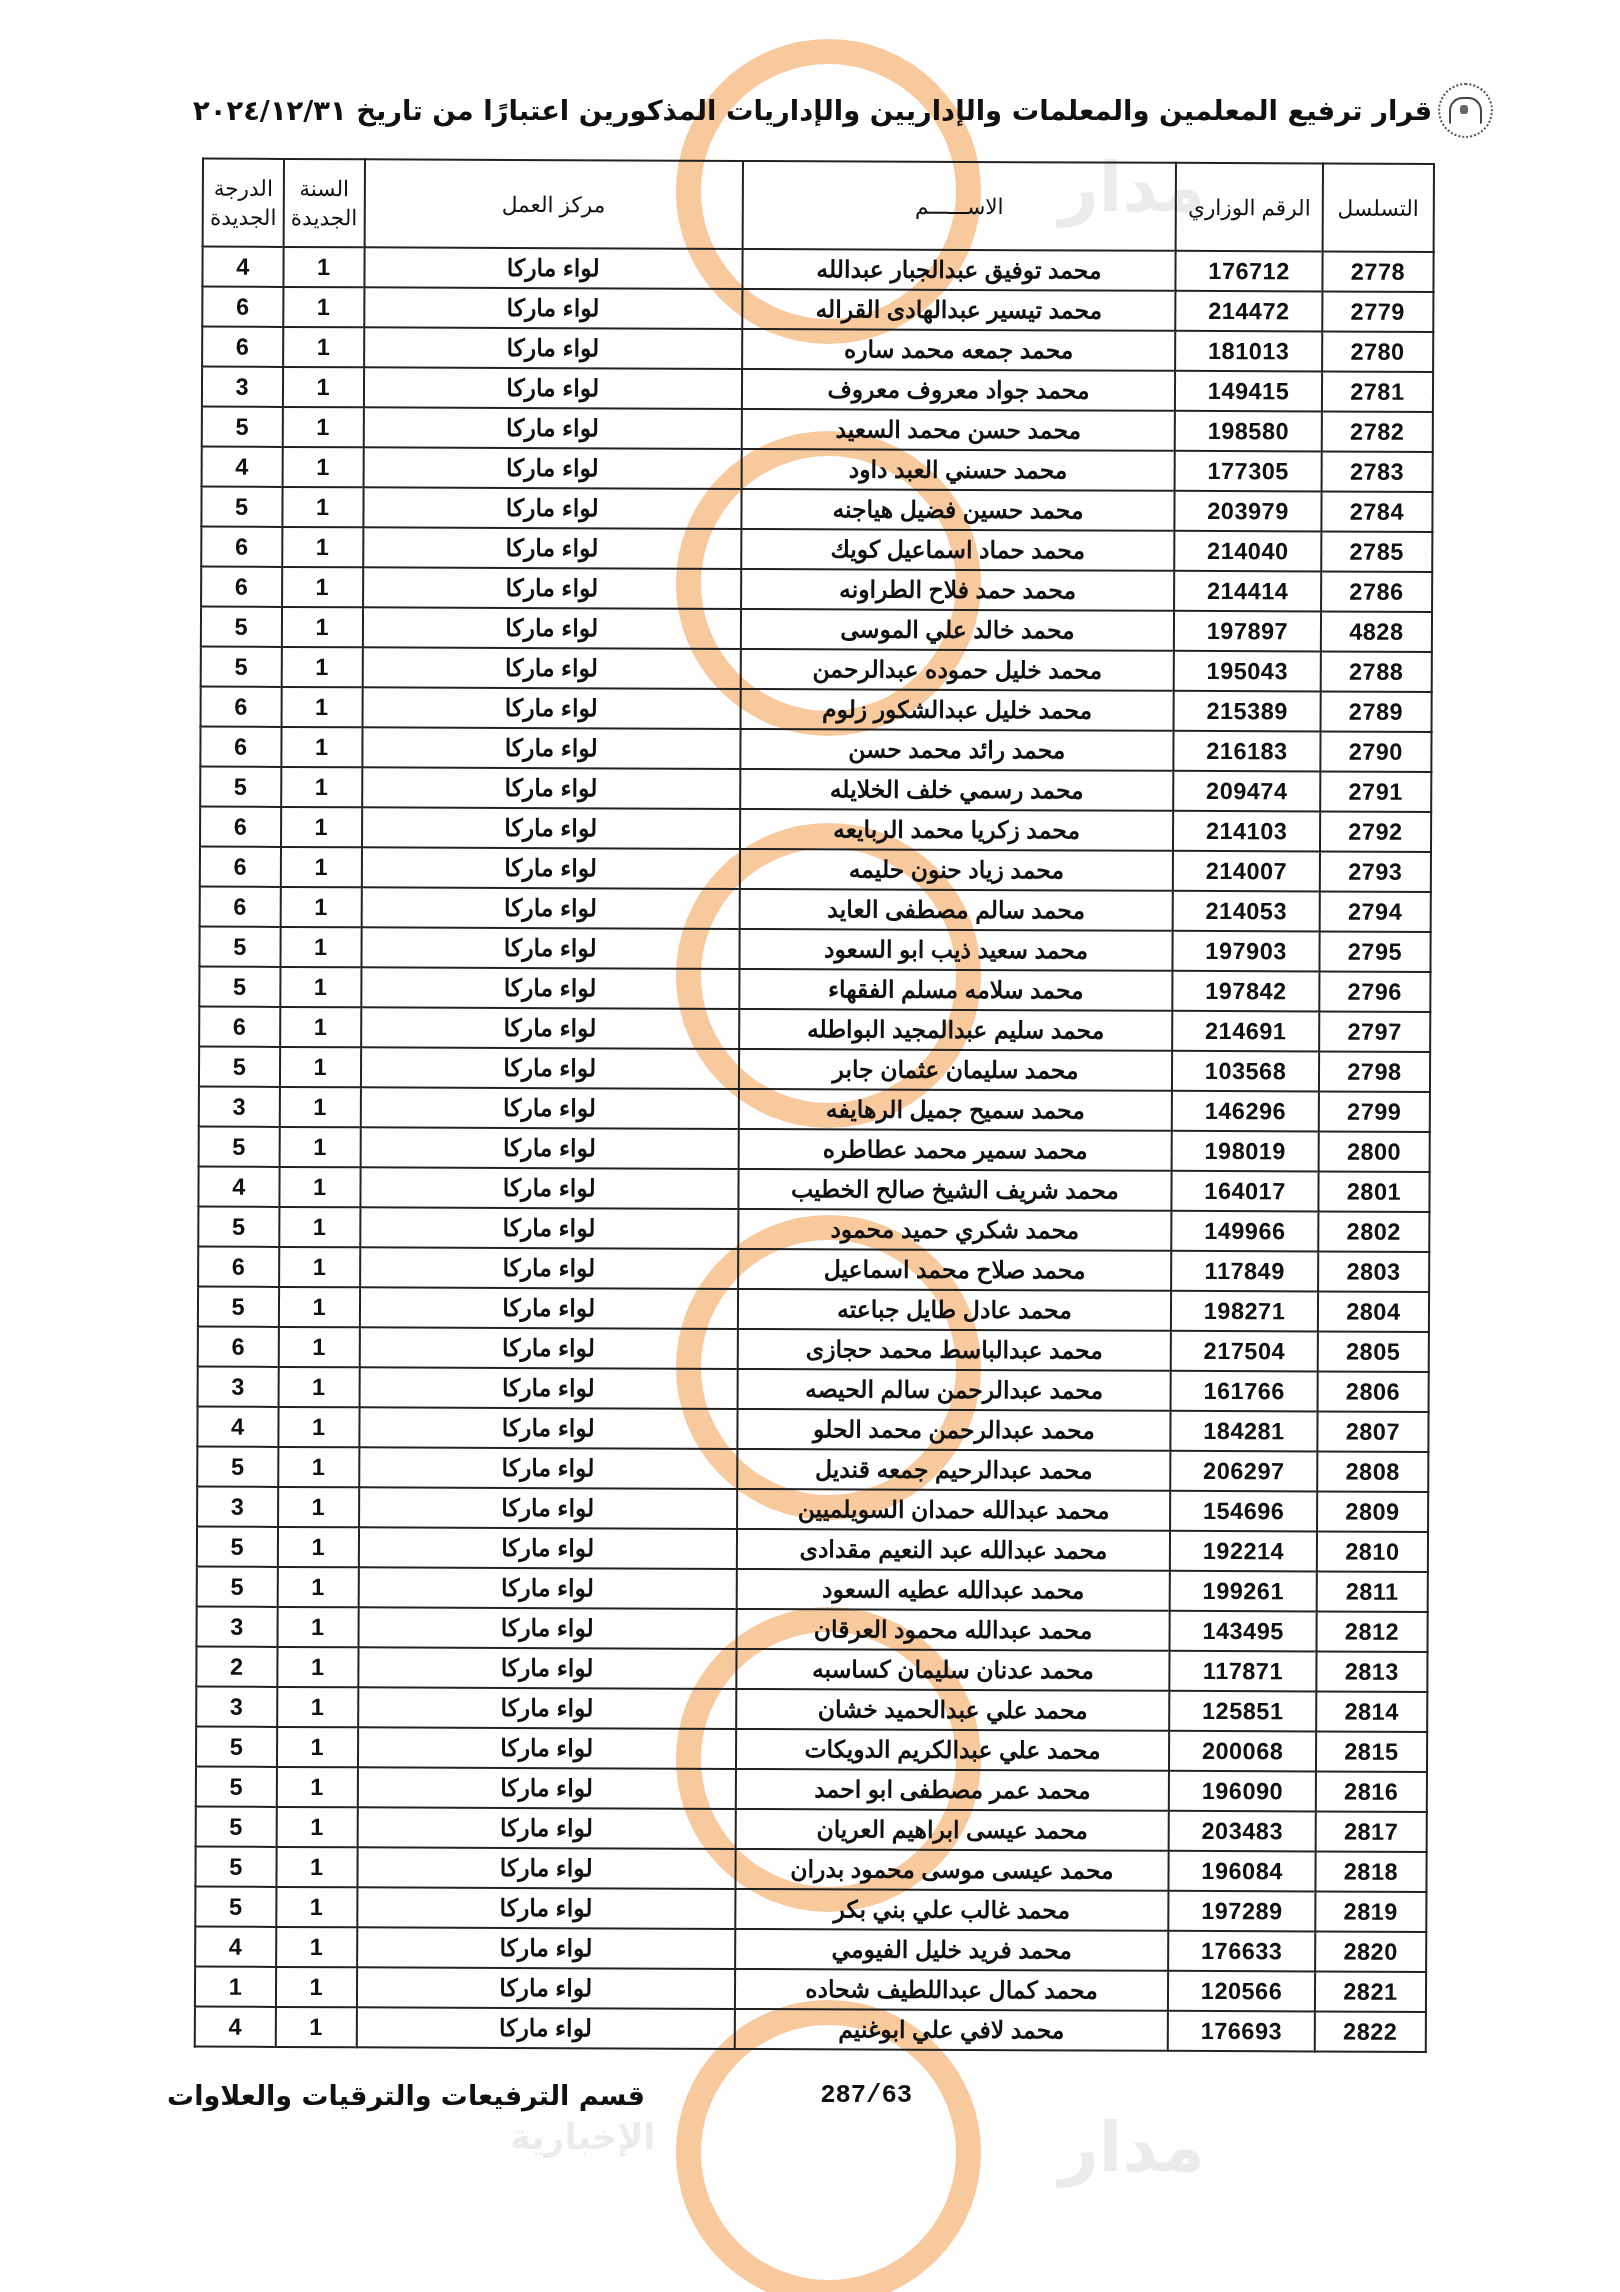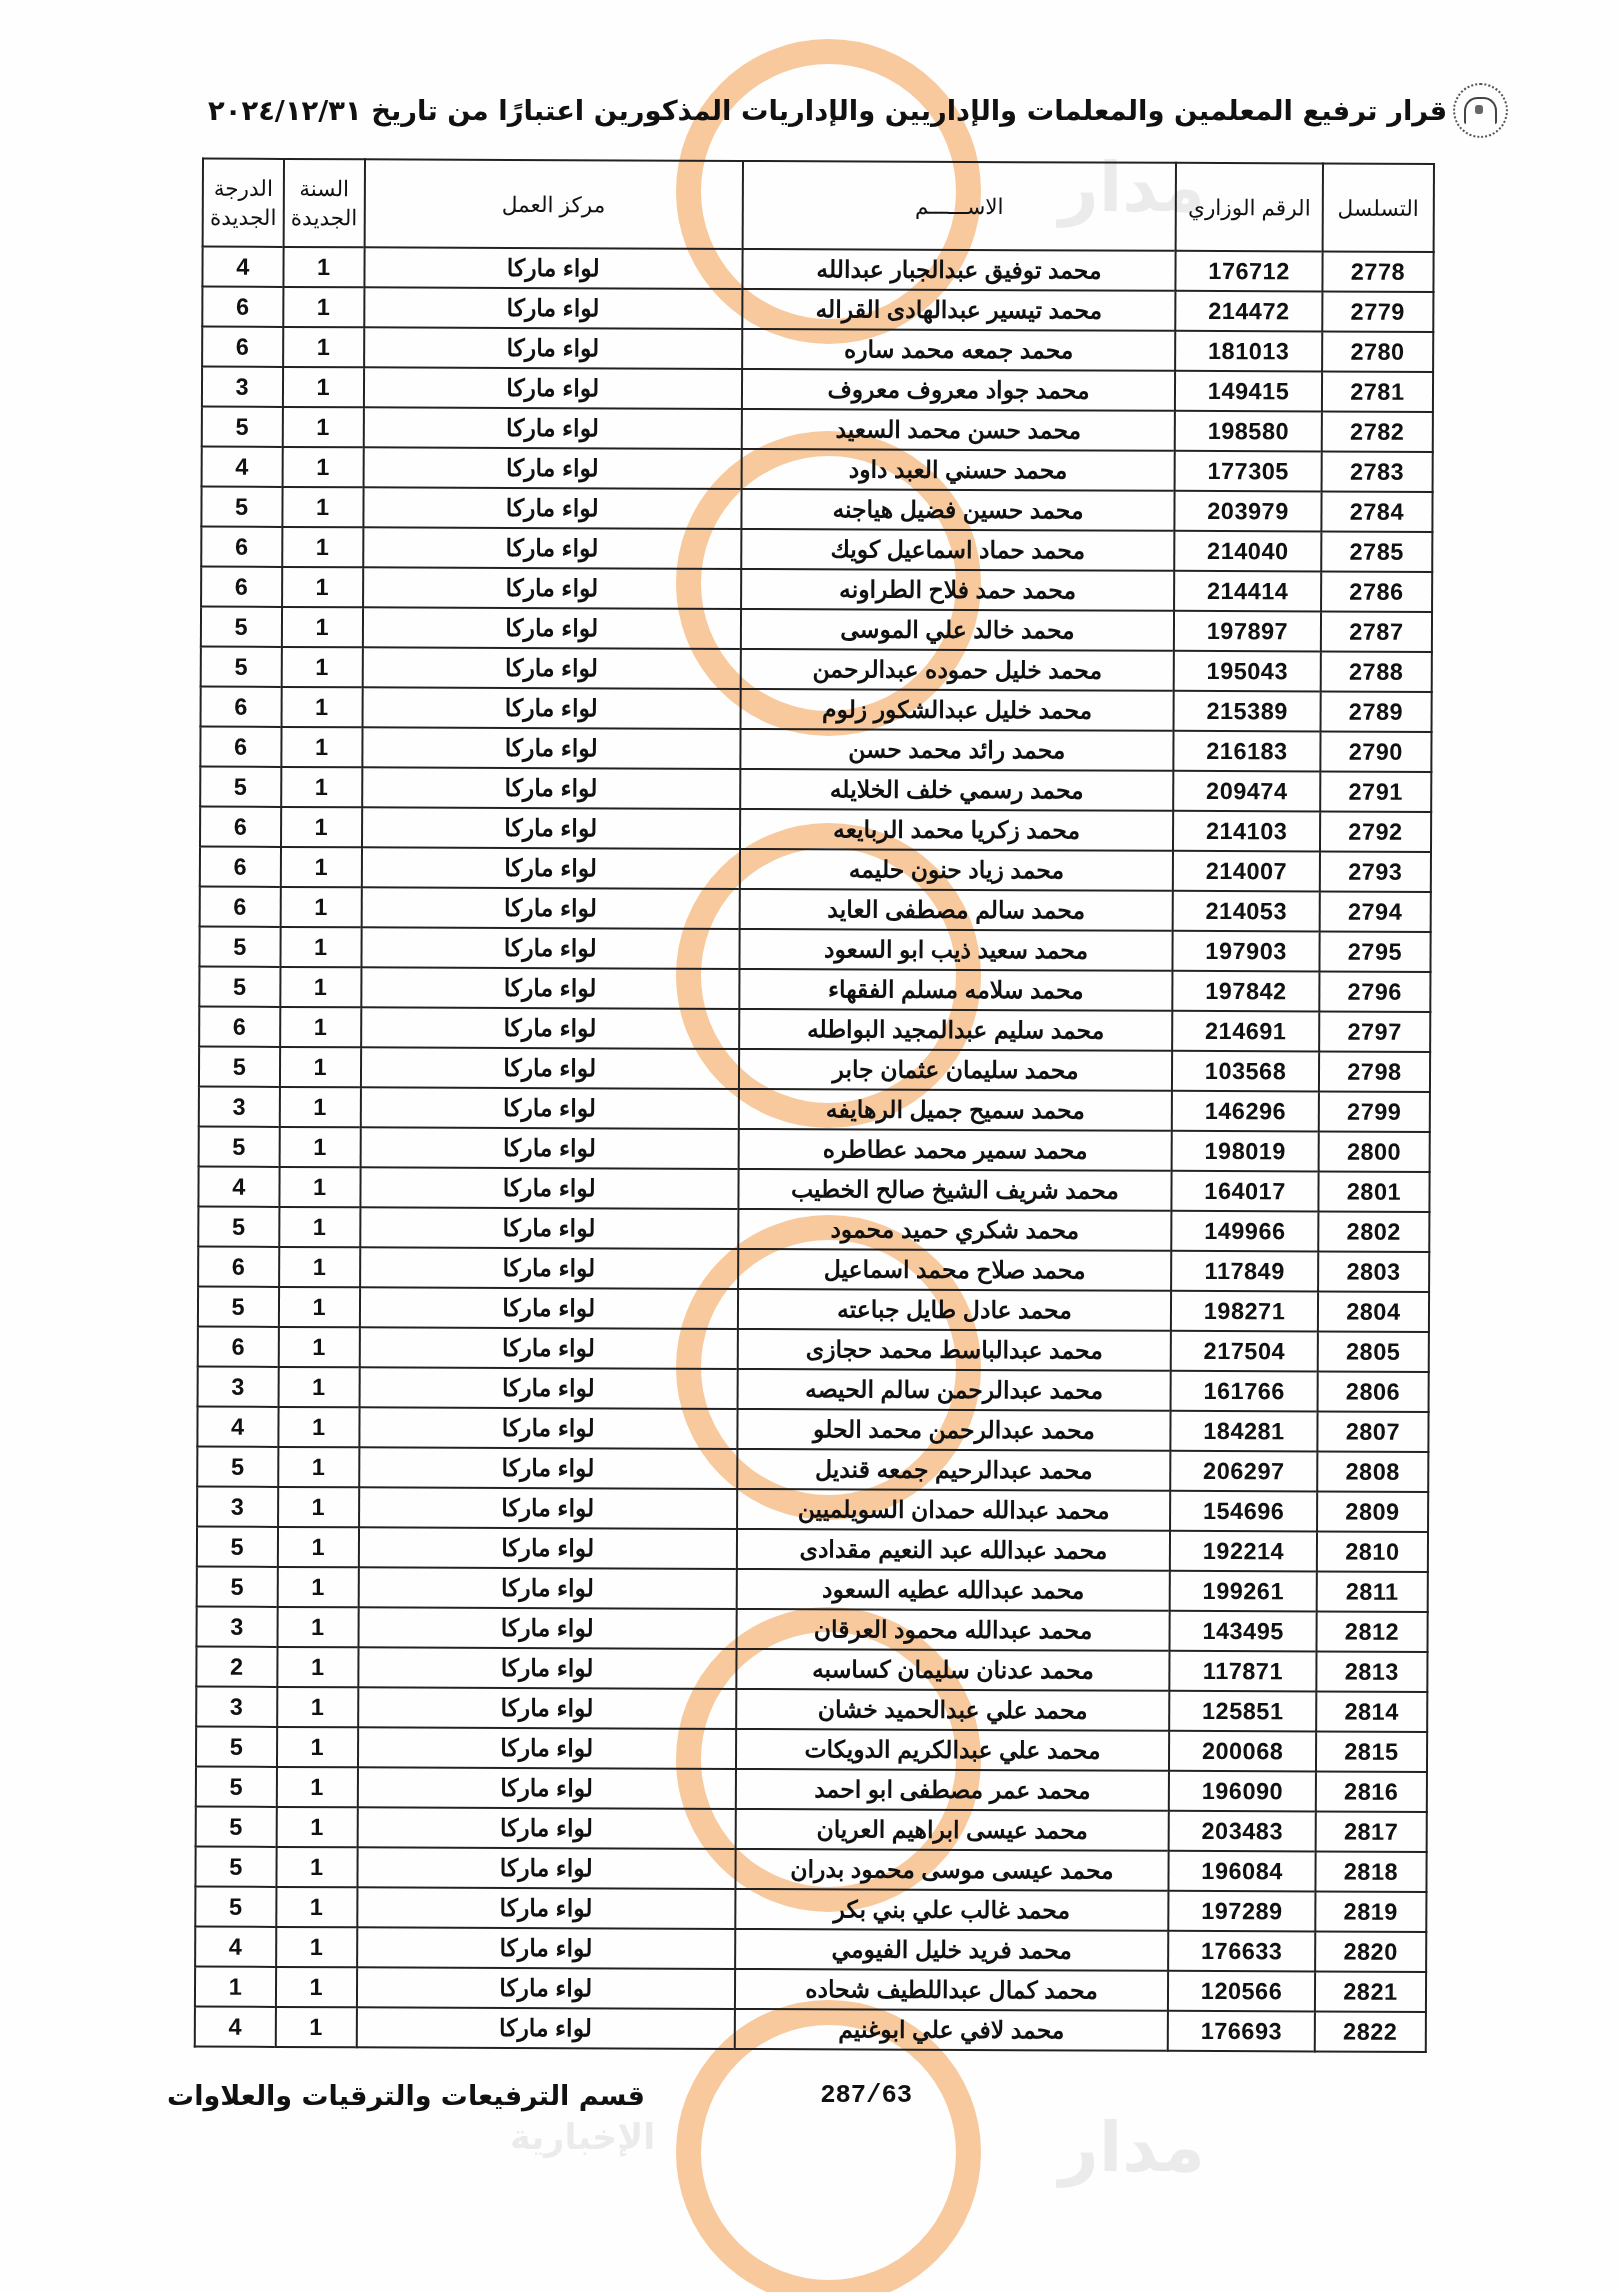--- a/index.html
+++ b/index.html
@@ -5,21 +5,21 @@
   html, body { margin:0; padding:0; background:#ffffff; }
   body { width:1620px; height:2293px; position:relative; overflow:hidden;
          font-family:"DejaVu Sans", sans-serif; color:#111; }
   .page { position:absolute; left:0; top:0; width:1620px; height:2293px; background:#fefefe; }
 
   
   .wm { position:absolute; pointer-events:none; opacity:0.18;text-align:right; }
   .wm-ring { border:25.5px solid #f39c4a; border-radius:50%; opacity:0.55; }
   .wm-text { color:#9a9a9a; font-weight:bold; font-family:"DejaVu Sans", sans-serif; }
 
-  .title-row { position:absolute; top:86px; left:208px; width:1215px; height:49px;
+  .title-row { position:absolute; top:86px; left:193px; width:1215px; height:49px;
                display:flex; align-items:center; justify-content:flex-end; direction:rtl; }
   .emblem { width:51px; height:51px; border-radius:50%; border:2px dotted #555;
             display:flex; align-items:center; justify-content:center; margin-left:5.9px; flex:none; }
   .emblem-inner { width:29px; height:25.5px; border:2px solid #444; border-bottom:none; border-radius:13.7px 13.7px 2px 2px;
                   position:relative; }
   .emblem-inner::after { content:""; position:absolute; left:8.8px; top:5.9px; width:7.8px; height:9.8px; background:#666; border-radius:2.9px; }
   .doc-title { font-family:"DejaVu Sans", sans-serif; font-weight:bold; font-size:27.4px; white-space:nowrap; letter-spacing:-0.3px; }
 
   table.grid { position:absolute; left:202px; top:163px; width:1233px; border-collapse:collapse;
                direction:rtl; transform:rotate(0.25deg); transform-origin:top right; }
@@ -141,21 +141,21 @@
         </tr>
         <tr>
           <td class="num">2786</td>
           <td class="num">214414</td>
           <td class="name">محمد حمد فلاح الطراونه</td>
           <td class="center">لواء ماركا</td>
           <td class="num">1</td>
           <td class="num">6</td>
         </tr>
         <tr>
-          <td class="num">2787</td>
+          <td class="num">4828</td>
           <td class="num">197897</td>
           <td class="name">محمد خالد علي الموسى</td>
           <td class="center">لواء ماركا</td>
           <td class="num">1</td>
           <td class="num">5</td>
         </tr>
         <tr>
           <td class="num">2788</td>
           <td class="num">195043</td>
           <td class="name">محمد خليل حموده عبدالرحمن</td>

